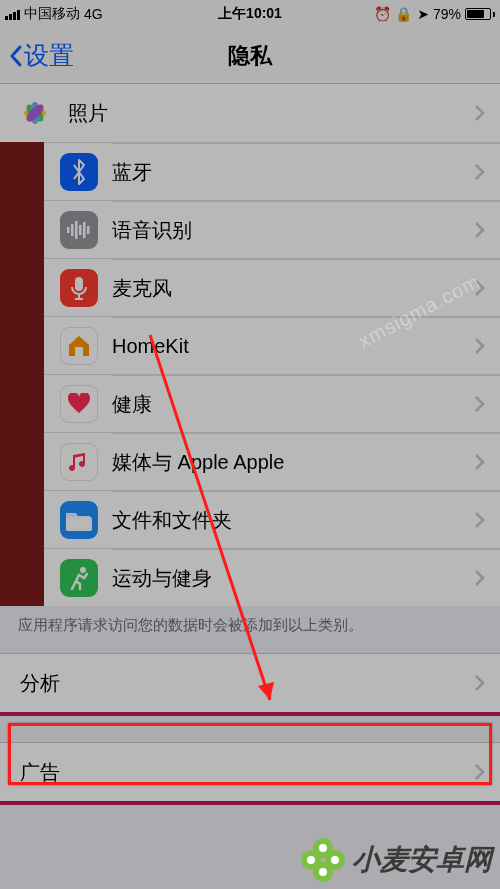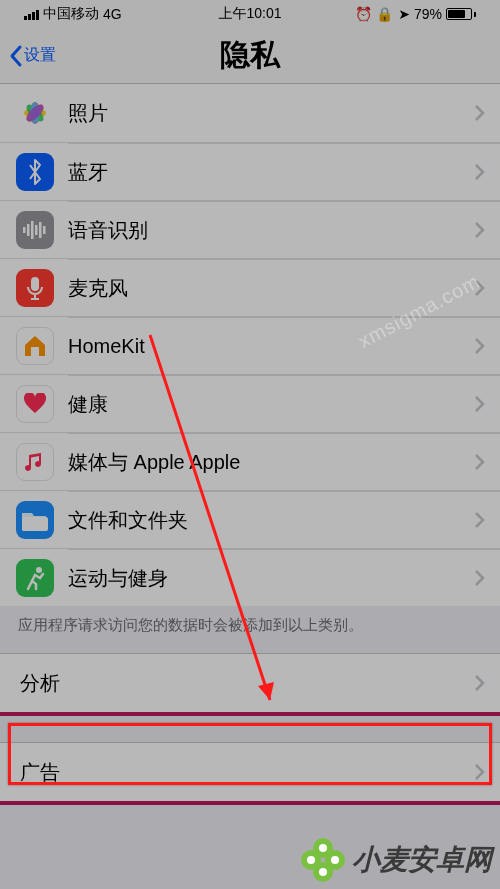--- a/index.html
+++ b/index.html
@@ -1,45 +1,45 @@
 <!DOCTYPE html>
 <html><head>
 <meta charset="utf-8">
 <style>
   * { box-sizing: border-box; margin: 0; padding: 0; }
   html, body { width: 500px; height: 889px; overflow: hidden; font-family: -apple-system, "Helvetica Neue", sans-serif; background: #efeff4; }
   .screen { position: relative; width: 500px; height: 889px; background: #efeff4; }
   .dim-overlay { position: absolute; inset: 0; background: rgba(0,0,0,0.28); pointer-events: none; z-index: 5; }
 
   
-  .status-bar { display: flex; align-items: center; justify-content: space-between; height: 28px; padding: 0 24px; background: #f7f7f8; font-size: 14px; color: #000; position: relative; }
+  .status-bar { display: flex; align-items: center; justify-content: space-between; height: 28px; padding: 0 5px; background: #f7f7f8; font-size: 14px; color: #000; position: relative; }
   .status-left, .status-right { display: flex; align-items: center; gap: 4px; }
-  .status-center { position: absolute; left: 50%; transform: translateX(-50%); font-weight: 400; }
+  .status-center { position: absolute; left: 50%; transform: translateX(-50%); font-weight: 700; }
   .signal-bars { display: flex; align-items: flex-end; gap: 1px; height: 12px; }
   .signal-bars span { width: 3px; background: #000; }
   .signal-bars span:nth-child(1){height:4px;} .signal-bars span:nth-child(2){height:6px;} .signal-bars span:nth-child(3){height:8px;} .signal-bars span:nth-child(4){height:10px;}
   .battery { display: flex; align-items: center; gap: 2px; }
   .battery-body { width: 26px; height: 12px; border: 1px solid #000; border-radius: 2px; padding: 1px; }
   .battery-fill { height: 100%; width: 79%; background: #000; border-radius:1px; }
   .battery-tip { width: 2px; height: 5px; background: #000; border-radius: 0 1px 1px 0; }
 
   
   .nav { display: flex; align-items: center; height: 56px; background: #f7f7f8; border-bottom: 1px solid #c7c7cb; position: relative; padding: 0 8px; }
-  .nav-back { display: flex; align-items: center; color: #0a60ff; font-size: 16px; }
-  .nav-title { position: absolute; left: 50%; transform: translateX(-50%); font-size: 30px; font-weight: 600; color: #000; }
+  .nav-back { display: flex; align-items: center; color: #0a60ff; font-size: 25px; }
+  .nav-title { position: absolute; left: 50%; transform: translateX(-50%); font-size: 22px; font-weight: 600; color: #000; }
 
   
   .list { background: #7f1d1d; }
   .row { display: flex; align-items: center; height: 58px; padding-left: 16px; background: #fff; cursor: pointer; }
   .row + .row { border-top: 1px solid #e0e0e3; margin-left: 68px; padding-left:0; }
   .list .row:not(:first-child) { margin-left:0; }
   .row-inner { display:flex; align-items:center; width:100%; height:100%; padding-right:14px; }
   .list .row:not(:first-child) .row-inner { border-top: 1px solid #e0e0e3; margin-left:52px; }
   .list .row:first-child .row-inner { margin-left:52px; }
-  .list .row:not(:first-child) { padding-left:16px; }
+  .list .row:not(:first-child) { padding-left:16px;margin-left:44px; }
   .icon-wrap { width: 38px; height: 38px; border-radius: 9px; margin-left:-52px; margin-right: 14px; display:flex; align-items:center; justify-content:center; flex: 0 0 38px; }
   .row-label { font-size: 20px; color: #000; flex: 1; }
   .chevron { color: #c7c7cc; }
 
   .section-note { padding: 10px 18px 18px; font-size: 15px; color: #6d6d72; }
 
   .group { background:#fff; border-top:1px solid #c7c7cb; border-bottom:4px solid #be185d; }
   .group .grow { display:flex; align-items:center; height:58px; padding:0 14px 0 20px; font-size:20px; color:#000; cursor:pointer; }
   .group .grow .lbl { flex:1; }
 

